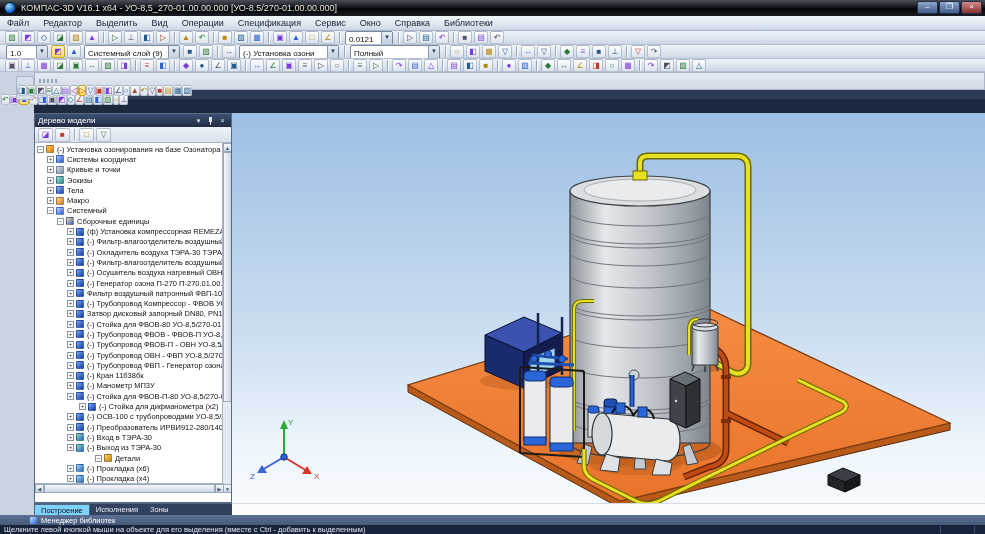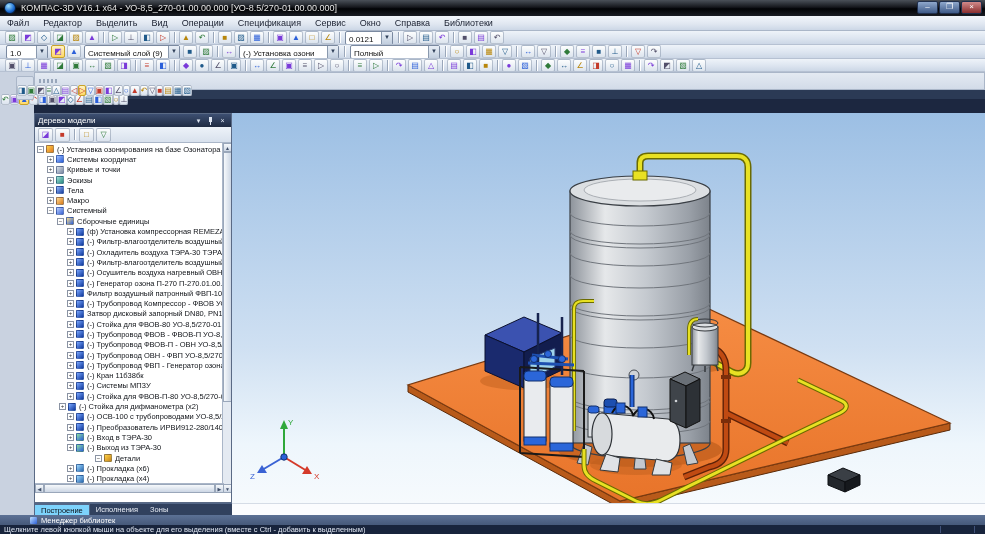--- a/index.html
+++ b/index.html
@@ -446,28 +446,28 @@
             <span>(-) Трубопровод ФВП - Генератор озона УО</span>
           </div>
           <div class="trow" style="padding-left: 32px;">
             <span class="texp">+</span>
             <span class="ticon ti-asm"></span>
             <span>(-) Кран 11б38бк</span>
           </div>
           <div class="trow" style="padding-left: 32px;">
             <span class="texp">+</span>
             <span class="ticon ti-asm"></span>
-            <span>(-) Системы МП3У</span>
+            <span>(-) Манометр МП3У</span>
           </div>
           <div class="trow" style="padding-left: 32px;">
             <span class="texp">+</span>
             <span class="ticon ti-asm"></span>
             <span>(-) Стойка для ФВОВ-П-80 УО-8,5/270-01.0</span>
           </div>
-          <div class="trow" style="padding-left: 24px;">
+          <div class="trow" style="padding-left: 44px;">
             <span class="texp">+</span>
             <span class="ticon ti-asm"></span>
             <span>(-) Стойка для дифманометра (х2)</span>
           </div>
           <div class="trow" style="padding-left: 32px;">
             <span class="texp">+</span>
             <span class="ticon ti-asm"></span>
             <span>(-) ОСВ-100 с трубопроводами УО-8,5/270</span>
           </div>
           <div class="trow" style="padding-left: 32px;">

